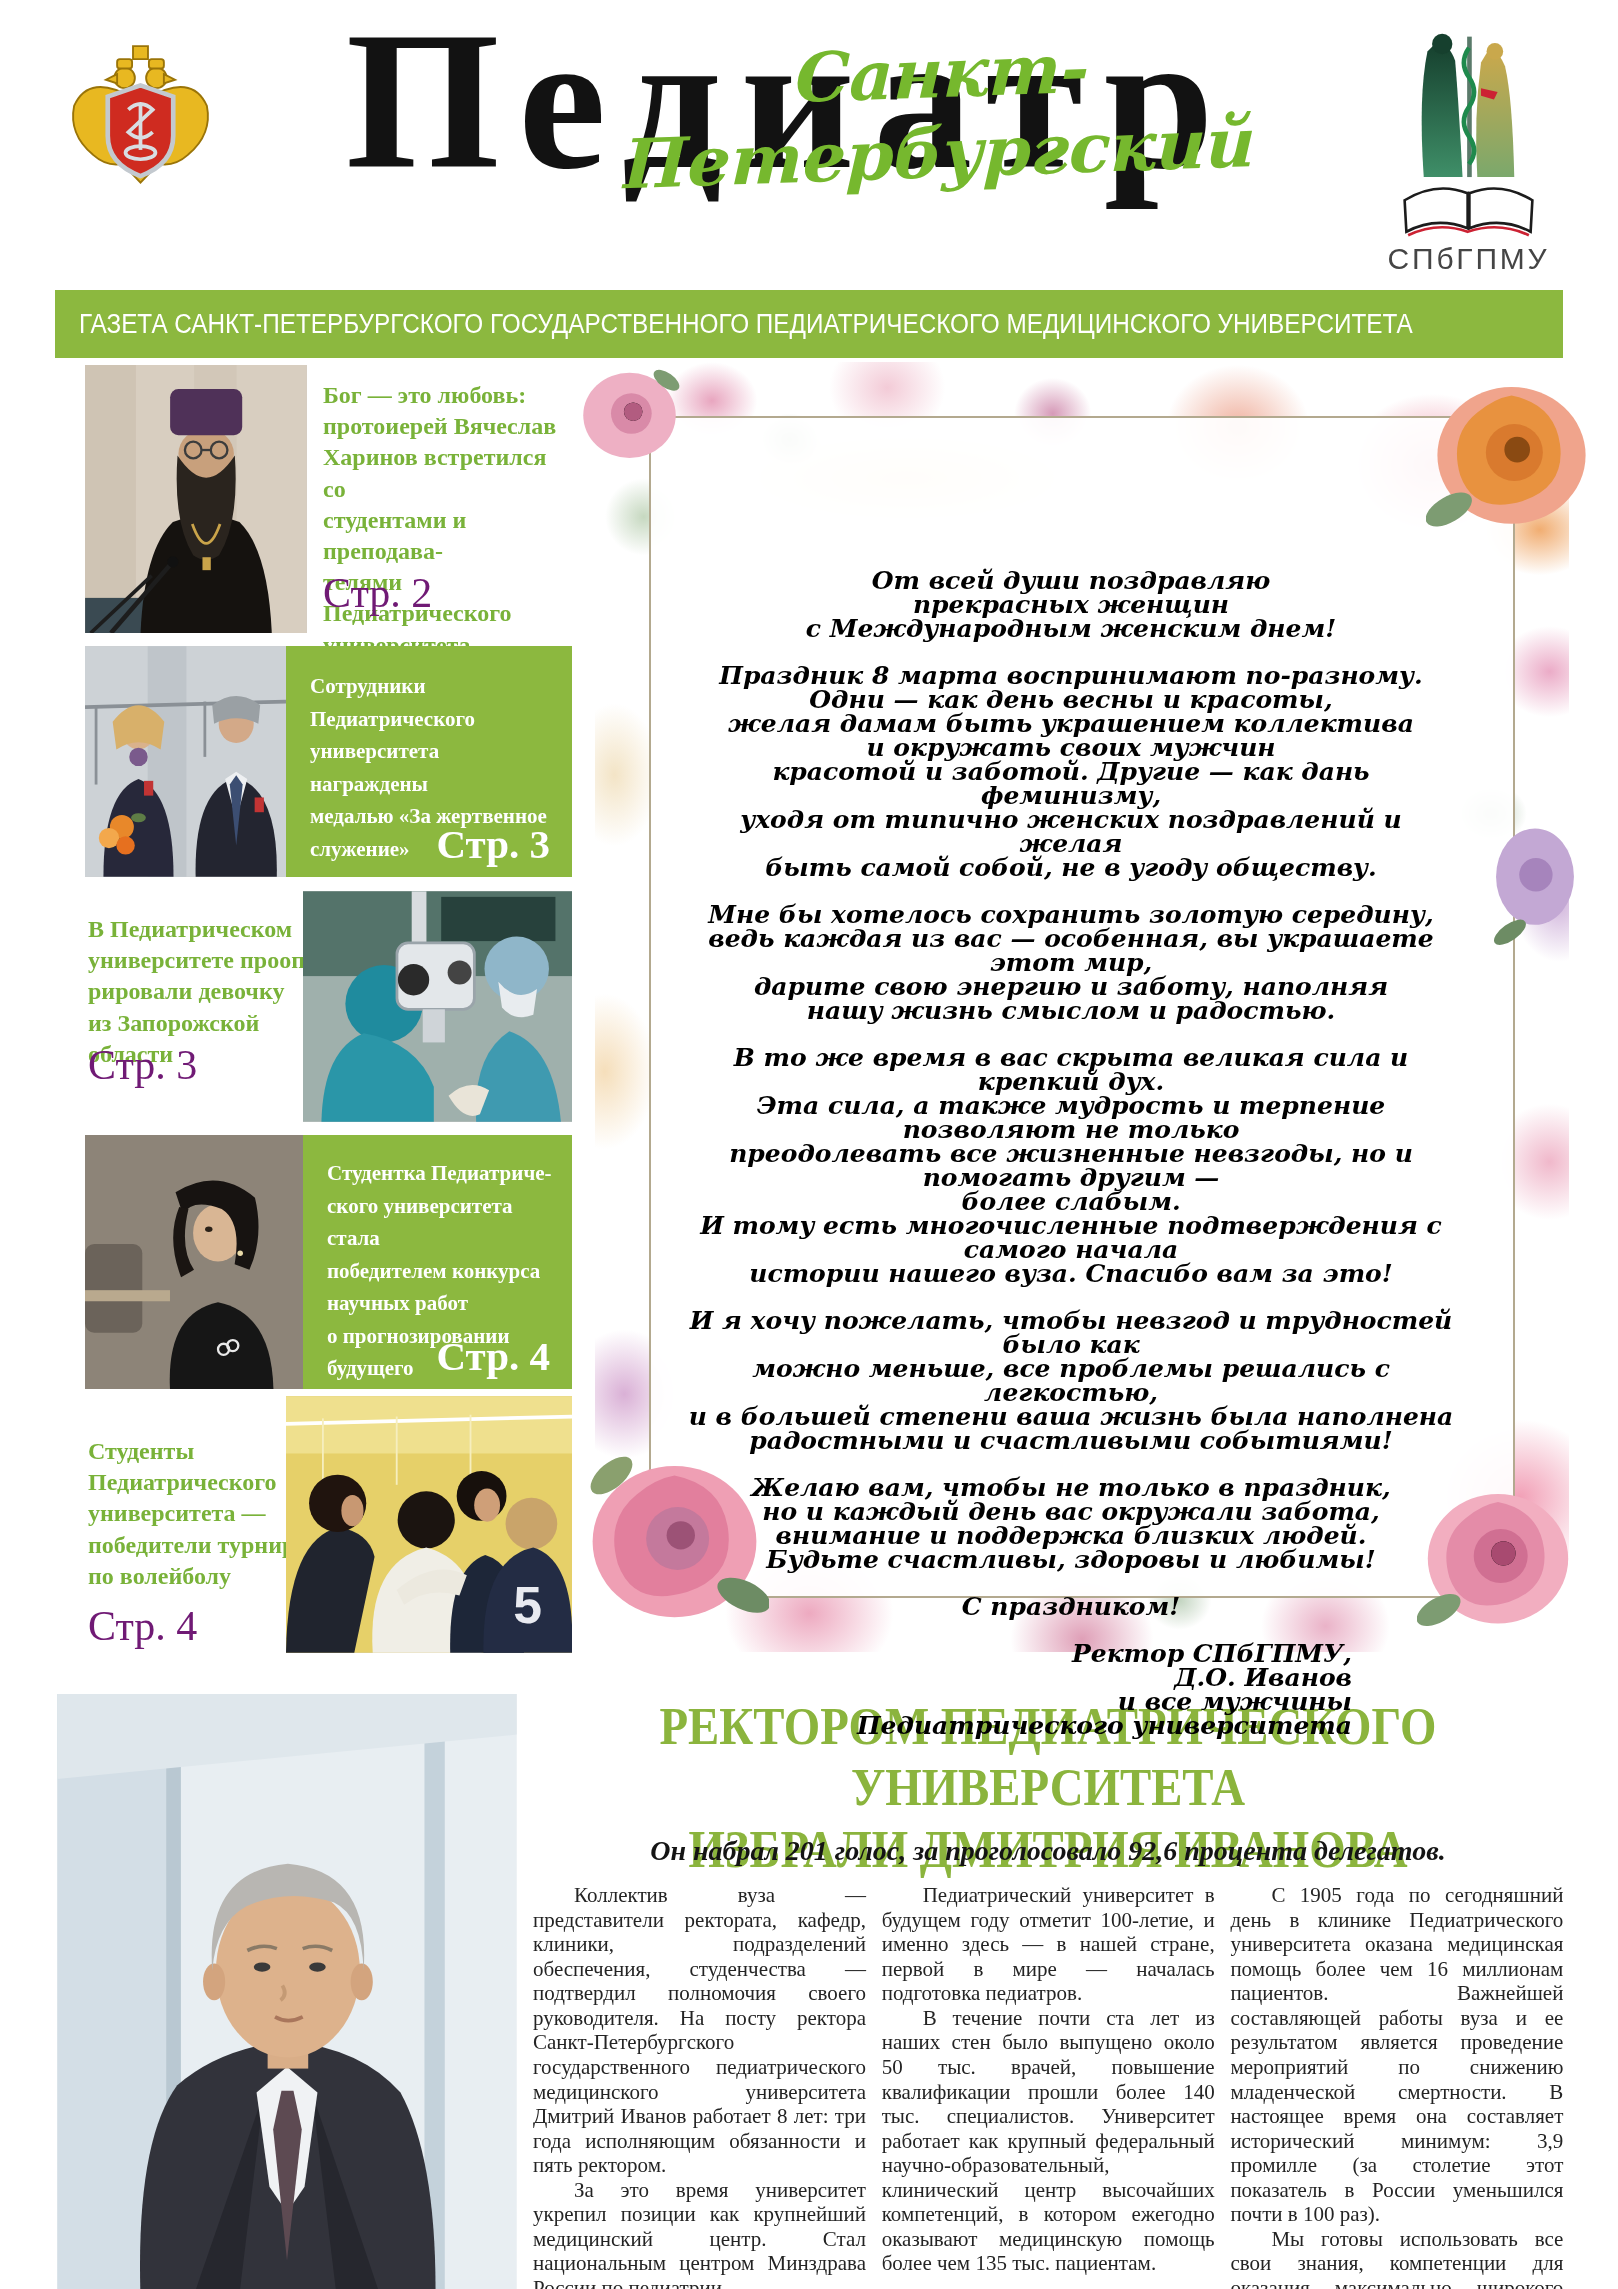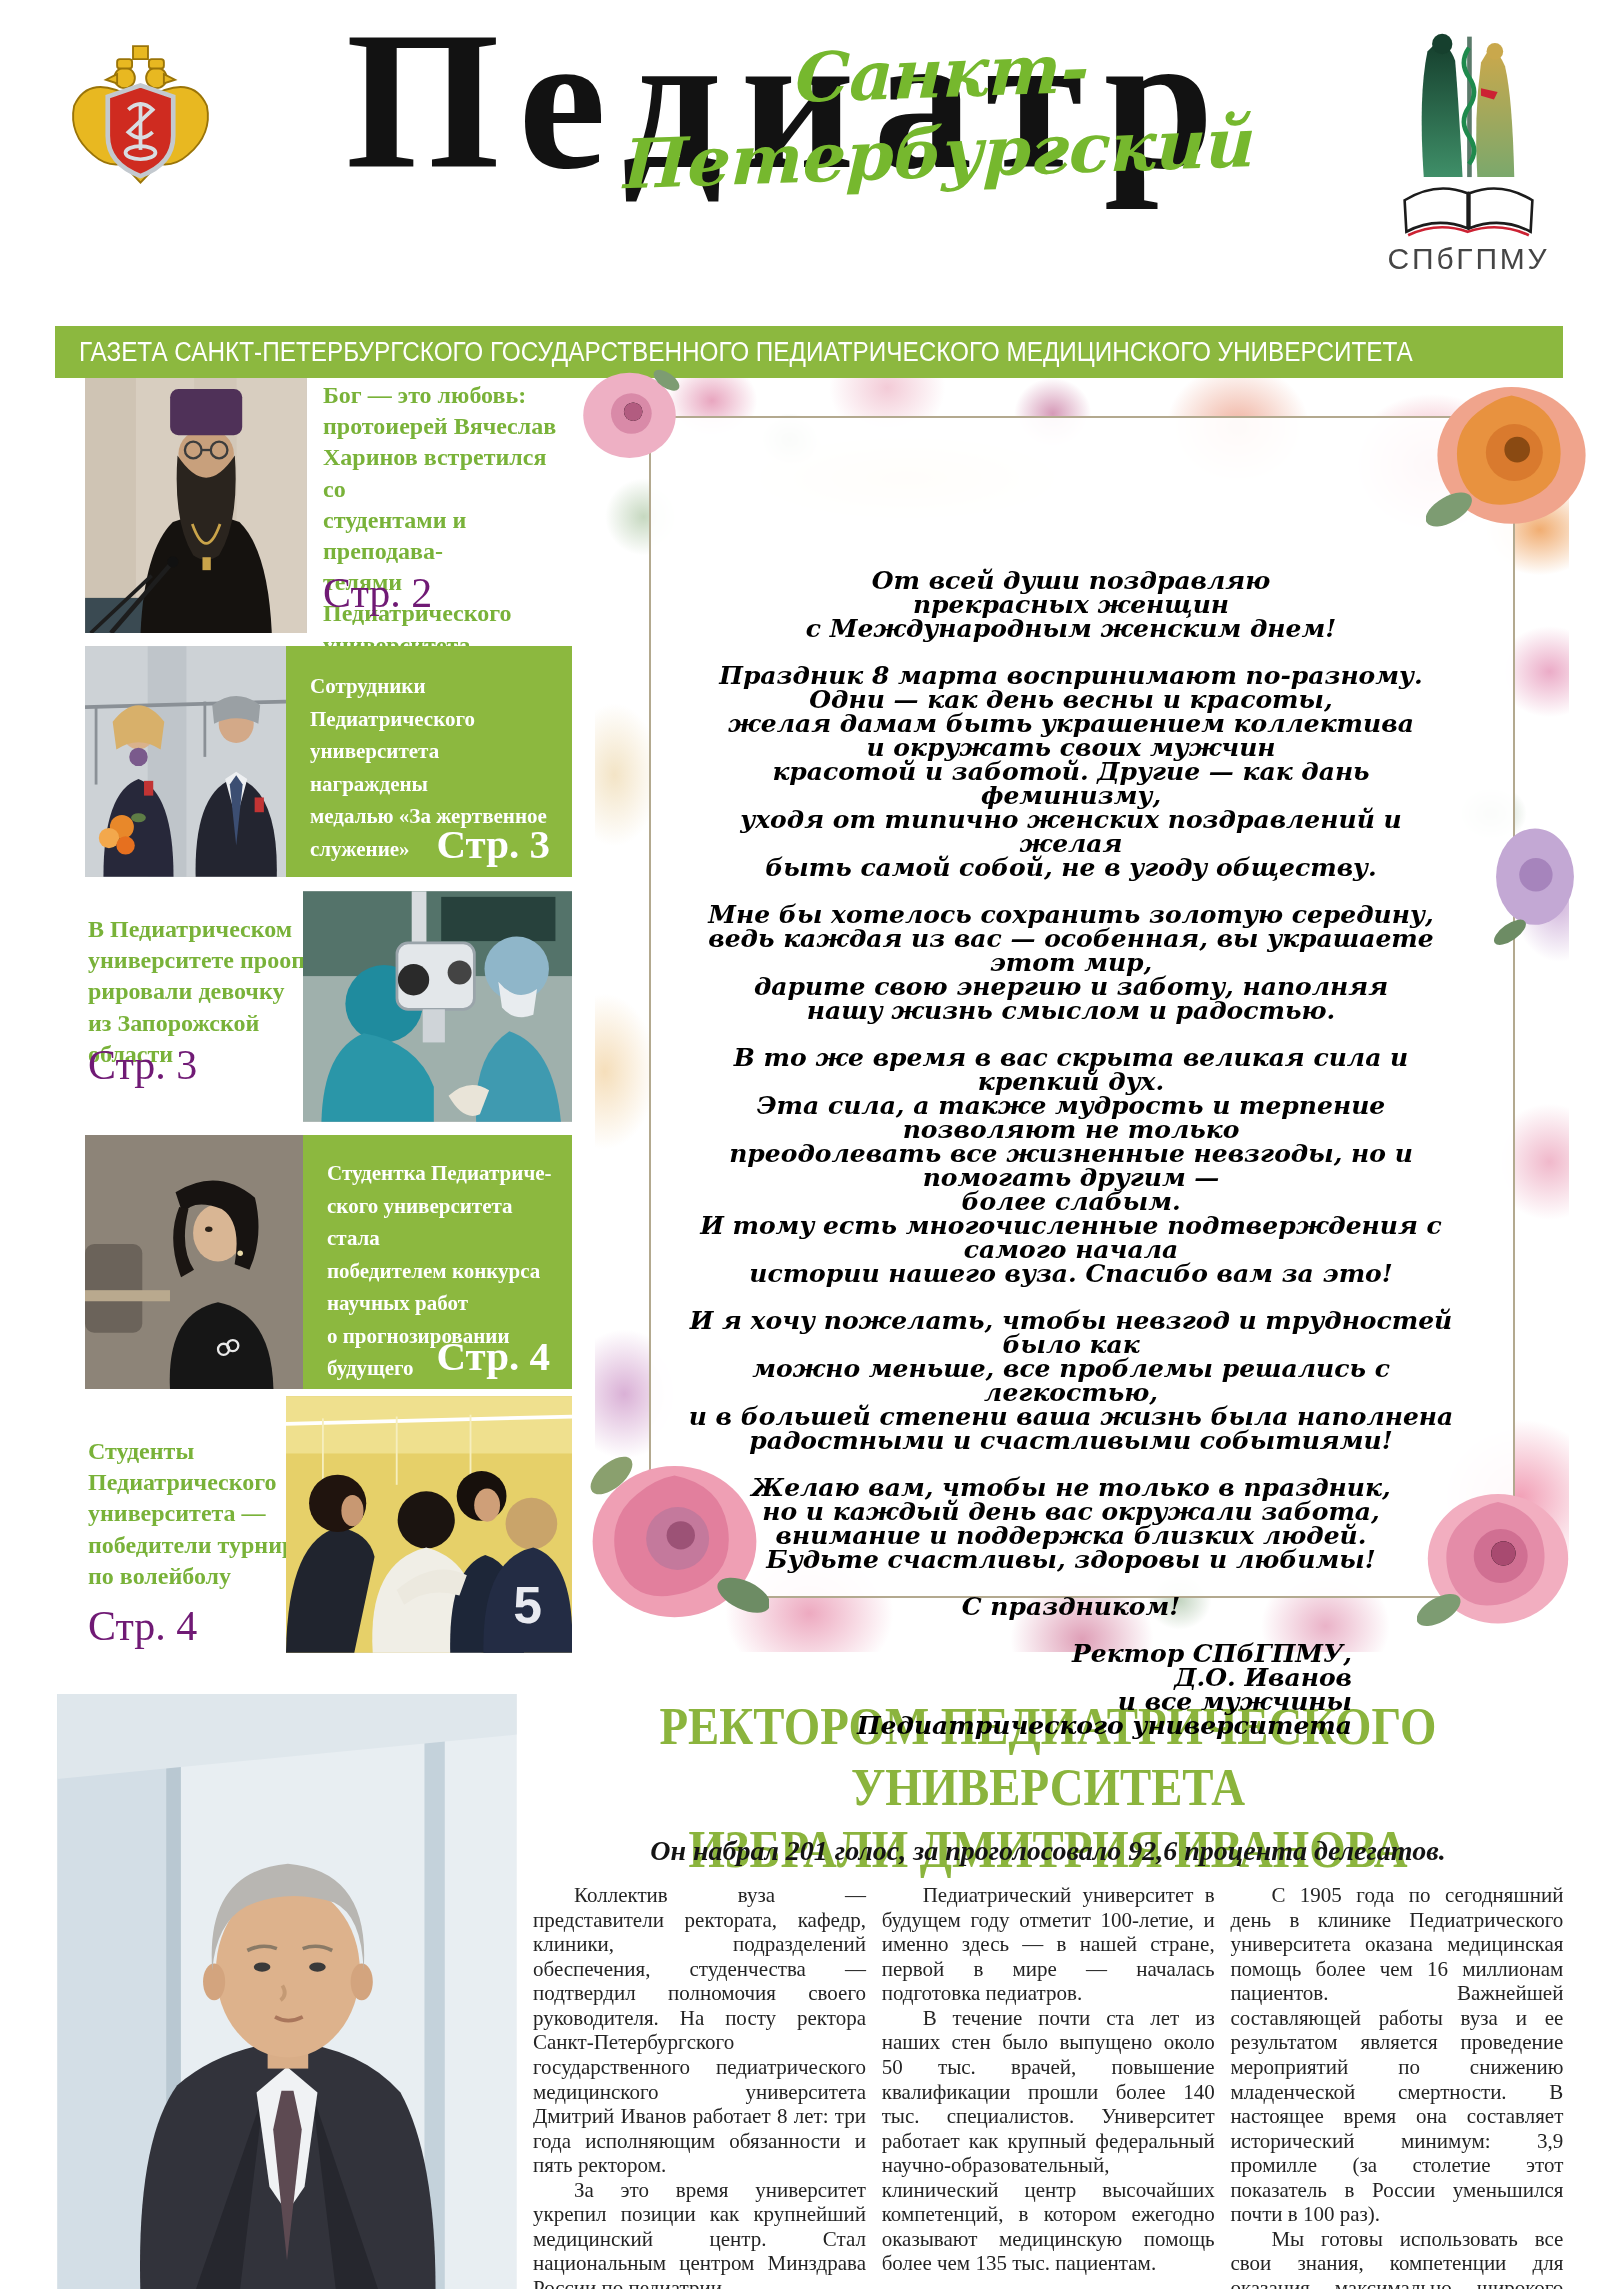--- a/index.html
+++ b/index.html
@@ -15,23 +15,23 @@
     color:#76b82e;transform:rotate(-2deg) skewX(-4deg);z-index:2;}
   .emblem{position:absolute;left:61px;top:33px;width:159px;height:155px;z-index:2;}
   .logo-right{position:absolute;left:1368px;top:31px;width:201px;height:255px;z-index:2;
     text-align:center;}
   .logo-right .statues{width:194px;height:148px;display:block;margin:0 auto;}
   .logo-right .book{width:155px;height:70px;display:block;margin:-5.5px auto 0;}
   .logo-label{font-family:"Liberation Sans",sans-serif;font-size:30px;letter-spacing:2.8px;
     color:#454545;display:block;margin-top:-1.8px;text-align:center;}
 
   
-  .banner{position:absolute;left:55px;top:290px;width:1508px;height:52px;background:#8cb83f;
+  .banner{position:absolute;left:55px;top:290px;width:1508px;height:68px;background:#8cb83f;
     display:flex;align-items:center;justify-content:space-between;padding:0 24px;
-    box-sizing:border-box;z-index:3;margin-top:36px;}
+    box-sizing:border-box;z-index:3;}
   .banner span{color:#fff;font-family:"Liberation Sans",sans-serif;font-size:27px;}
   .banner .bt{transform:scaleX(.9);transform-origin:left center;white-space:pre;}
   .banner .bi{transform:scaleX(.9);transform-origin:right center;white-space:pre;}
 
   
   .ph{position:absolute;overflow:hidden;background:#ccc;}
   .ph svg{display:block;width:100%;height:100%;}
   .t-text{position:absolute;font-weight:700;font-size:24px;line-height:1.3;color:#79b239;
     white-space:pre-line;}
   .t-page{position:absolute;font-weight:400;font-size:42px;color:#701a75;}

